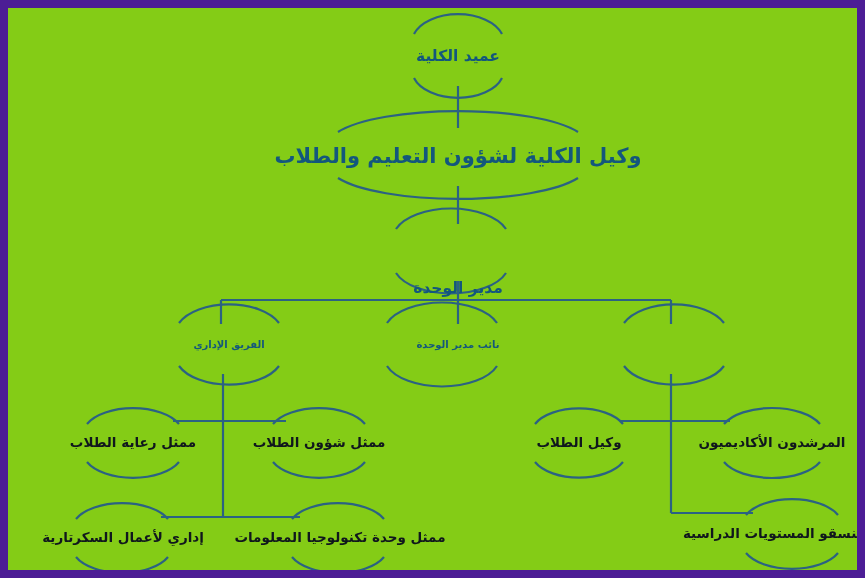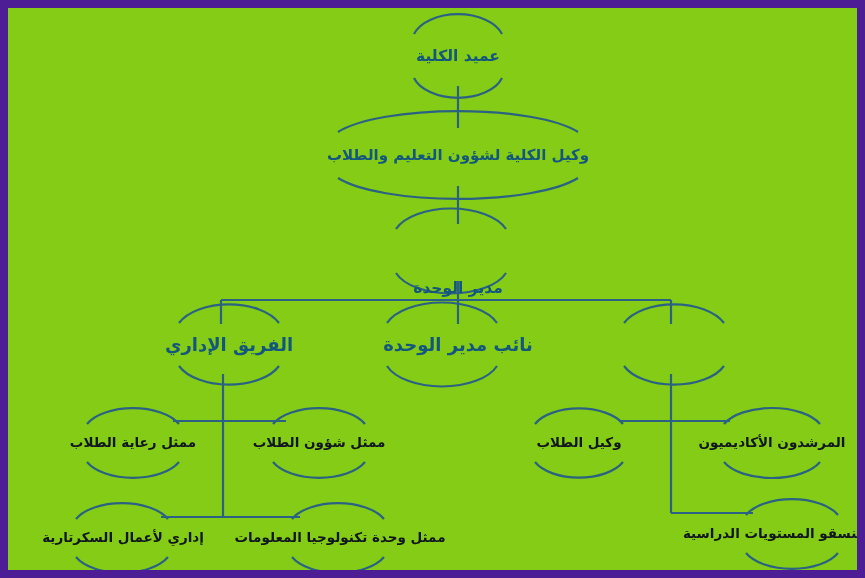--- a/index.html
+++ b/index.html
@@ -31,23 +31,23 @@
     justify-content: center;
     text-align: center;
     color: #13577d;
     font-weight: bold;
     direction: rtl;
     line-height: 1.15;
     white-space: nowrap;
     z-index: 3;
   }
   .node-lv1 { font-size: 15.5px; }
-  .node-lv2 { font-size: 15px; }
+  .node-lv2 { font-size: 21px; }
   .node-lv3 { font-size: 15.5px; }
-  .node-lv4 { font-size: 18px; }
+  .node-lv4 { font-size: 10px; }
   .node-lv5 { font-size: 13.5px; color: #10171d; }
   .node-lv6 { font-size: 13.5px; color: #10171d; }
 </style>
 </head>
 <body>
 
 <div id="chart-root">
 
   <svg id="svg-layer" viewBox="0 0 865 578" xmlns="http://www.w3.org/2000/svg">
     <g fill="none" stroke="#2b6283" stroke-width="2.2" stroke-linecap="butt">

